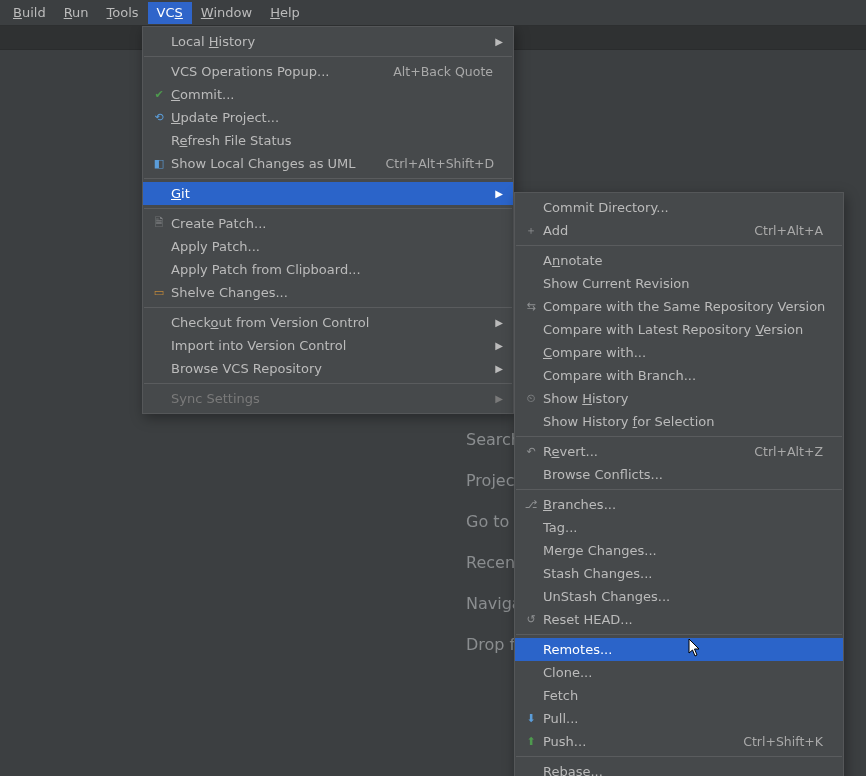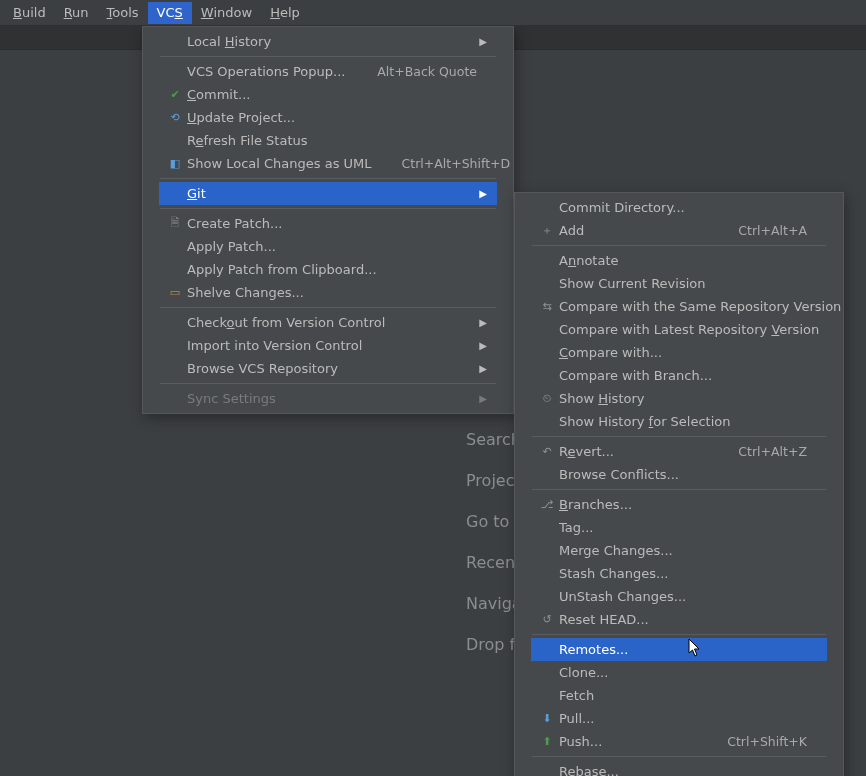--- a/index.html
+++ b/index.html
@@ -54,21 +54,21 @@
     background: var(--bar-below);
     border-bottom: 1px solid #2a2c2d;
   }
 
   
   .menu {
     position: absolute;
     background: var(--menu-bg);
     border: 1px solid var(--menu-border);
     box-shadow: 2px 4px 12px rgba(0,0,0,0.35);
-    padding: 3px 16px;
+    padding: 3px 0;
   }
   .menu .row {
     display: flex;
     align-items: center;
     height: 23px;
     padding: 0 10px 0 6px;
     white-space: nowrap;
   }
   .menu .row.highlight {
     background: var(--highlight);

